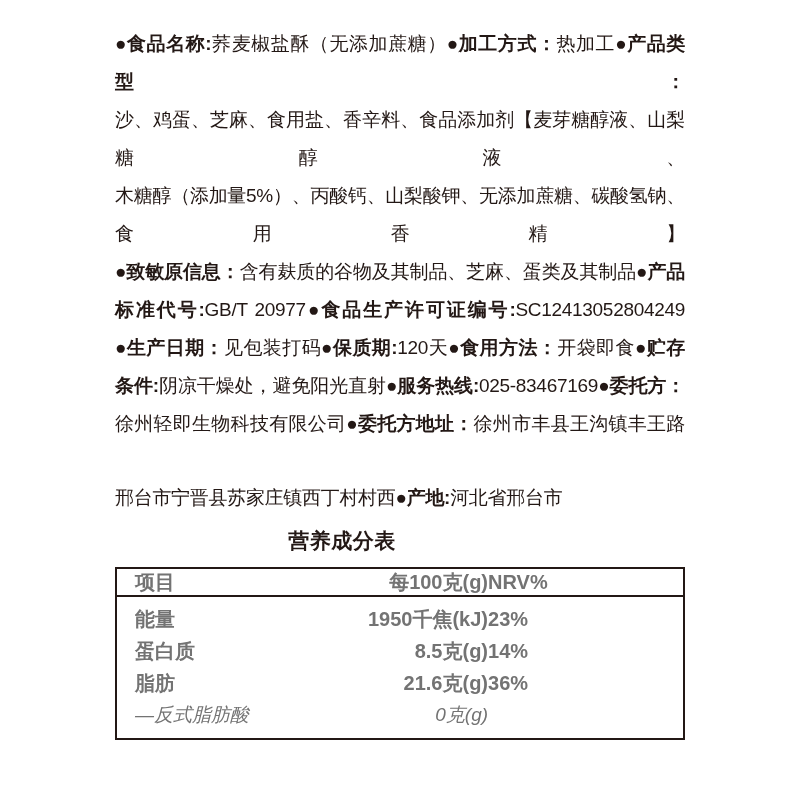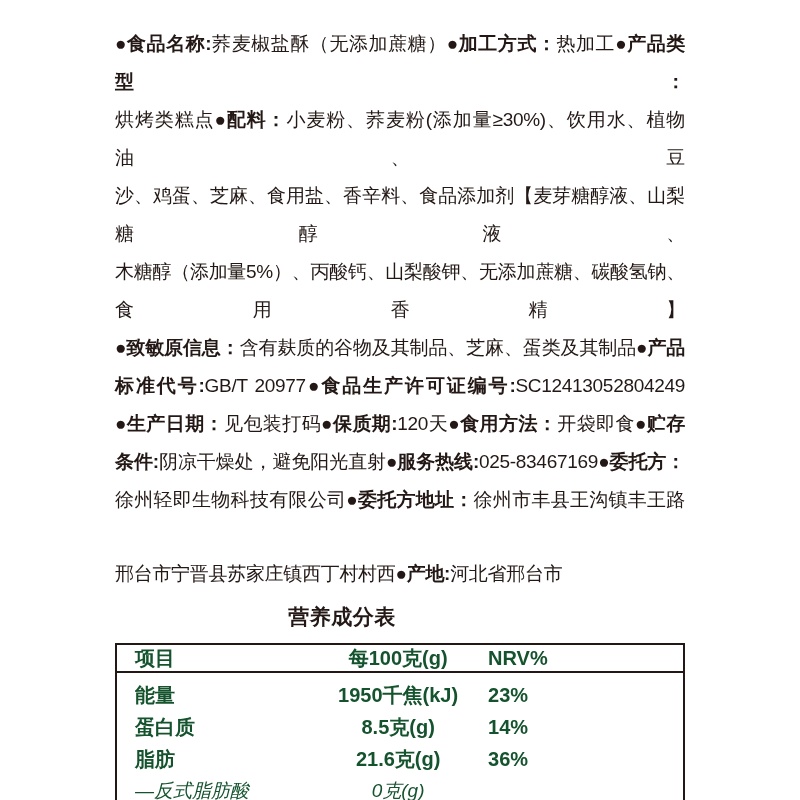--- a/index.html
+++ b/index.html
@@ -52,50 +52,49 @@
     width: 570px;
     margin-top: 11px;
     border-collapse: collapse;
     border: 2px solid #231815;
     table-layout: fixed;
   }
   table.nutrition th, table.nutrition td {
     padding: 0;
     font-size: 20px;
     font-weight: 700;
-    color: #14532d;
+    color: #737373;
   }
   thead th {
     border-bottom: 2px solid #231815;
     height: 26px;
     line-height: 26px;
   }
   .c-item { width: 33%; text-align: left;  padding-left: 18px !important; }
-  .c-val  { width: 34%; text-align: center; }
+  .c-val  { width: 34%; text-align: right; }
   .c-nrv  { width: 33%; text-align: left; padding-right: 22px !important; }
   tbody td {
     height: 32px;
     line-height: 32px;
   }
   tbody tr:first-child td { padding-top: 6px !important; }
   tbody tr:last-child td  { padding-bottom: 7px !important; }
   tbody tr.sub td {
     font-style: italic;
     font-weight: 400;
     font-size: 19px;
   }
 </style>
 </head>
 <body>
 
 <div class="page">
 
   <section class="info" id="product-info">
       <div class="info-line"><span class="seg bold">●食品名称:</span><span class="seg">荞麦椒盐酥（无添加蔗糖）</span><span class="seg bold">●加工方式：</span><span class="seg">热加工</span><span class="seg bold">●产品类型：</span></div>
-      <div class="info-line"><span class="seg">烘烤类糕点</span><span class="seg bold">●配料：</span><span class="seg">小麦粉、荞麦粉(添加量≥30%)、饮用水、植物油、豆</span></div>
       <div class="info-line"><span class="seg">沙、鸡蛋、芝麻、食用盐、香辛料、食品添加剂【麦芽糖醇液、山梨糖醇液、</span></div>
       <div class="info-line"><span class="seg">木糖醇（添加量5%）、丙酸钙、山梨酸钾、无添加蔗糖、碳酸氢钠、食用香精】</span></div>
       <div class="info-line"><span class="seg bold">●致敏原信息：</span><span class="seg">含有麸质的谷物及其制品、芝麻、蛋类及其制品</span><span class="seg bold">●产品</span></div>
       <div class="info-line"><span class="seg bold">标准代号:</span><span class="seg">GB/T 20977</span><span class="seg bold">●食品生产许可证编号:</span><span class="seg">SC12413052804249</span></div>
       <div class="info-line"><span class="seg bold">●生产日期：</span><span class="seg">见包装打码</span><span class="seg bold">●保质期:</span><span class="seg">120天</span><span class="seg bold">●食用方法：</span><span class="seg">开袋即食</span><span class="seg bold">●贮存</span></div>
       <div class="info-line"><span class="seg bold">条件:</span><span class="seg">阴凉干燥处，避免阳光直射</span><span class="seg bold">●服务热线:</span><span class="seg">025-83467169</span><span class="seg bold">●委托方：</span></div>
       <div class="info-line"><span class="seg">徐州轻即生物科技有限公司</span><span class="seg bold">●委托方地址：</span><span class="seg">徐州市丰县王沟镇丰王路</span></div>
       <div class="info-line no-just"><span class="seg">邢台市宁晋县苏家庄镇西丁村村西</span><span class="seg bold">●产地:</span><span class="seg">河北省邢台市</span></div>
     </section>
 

